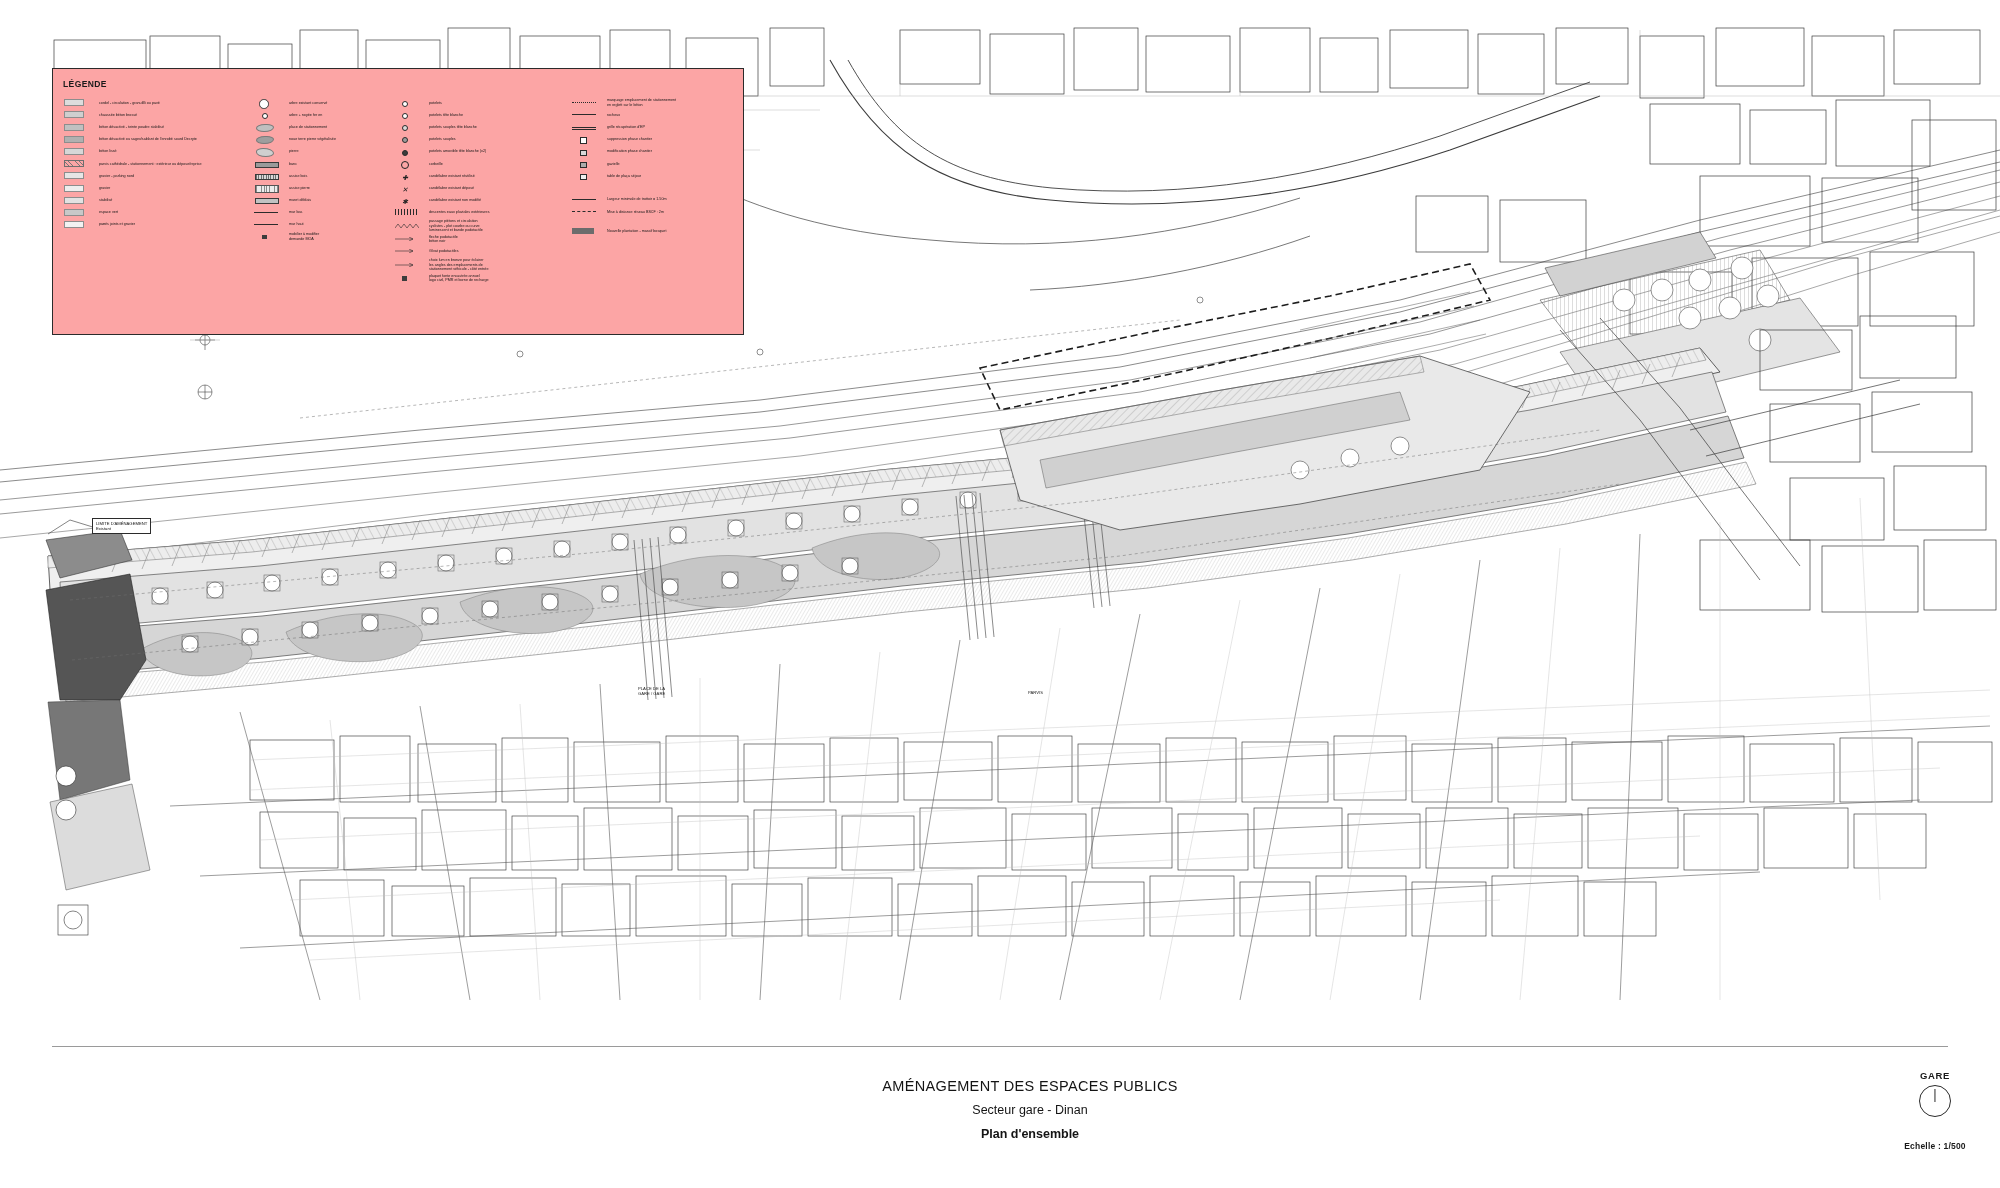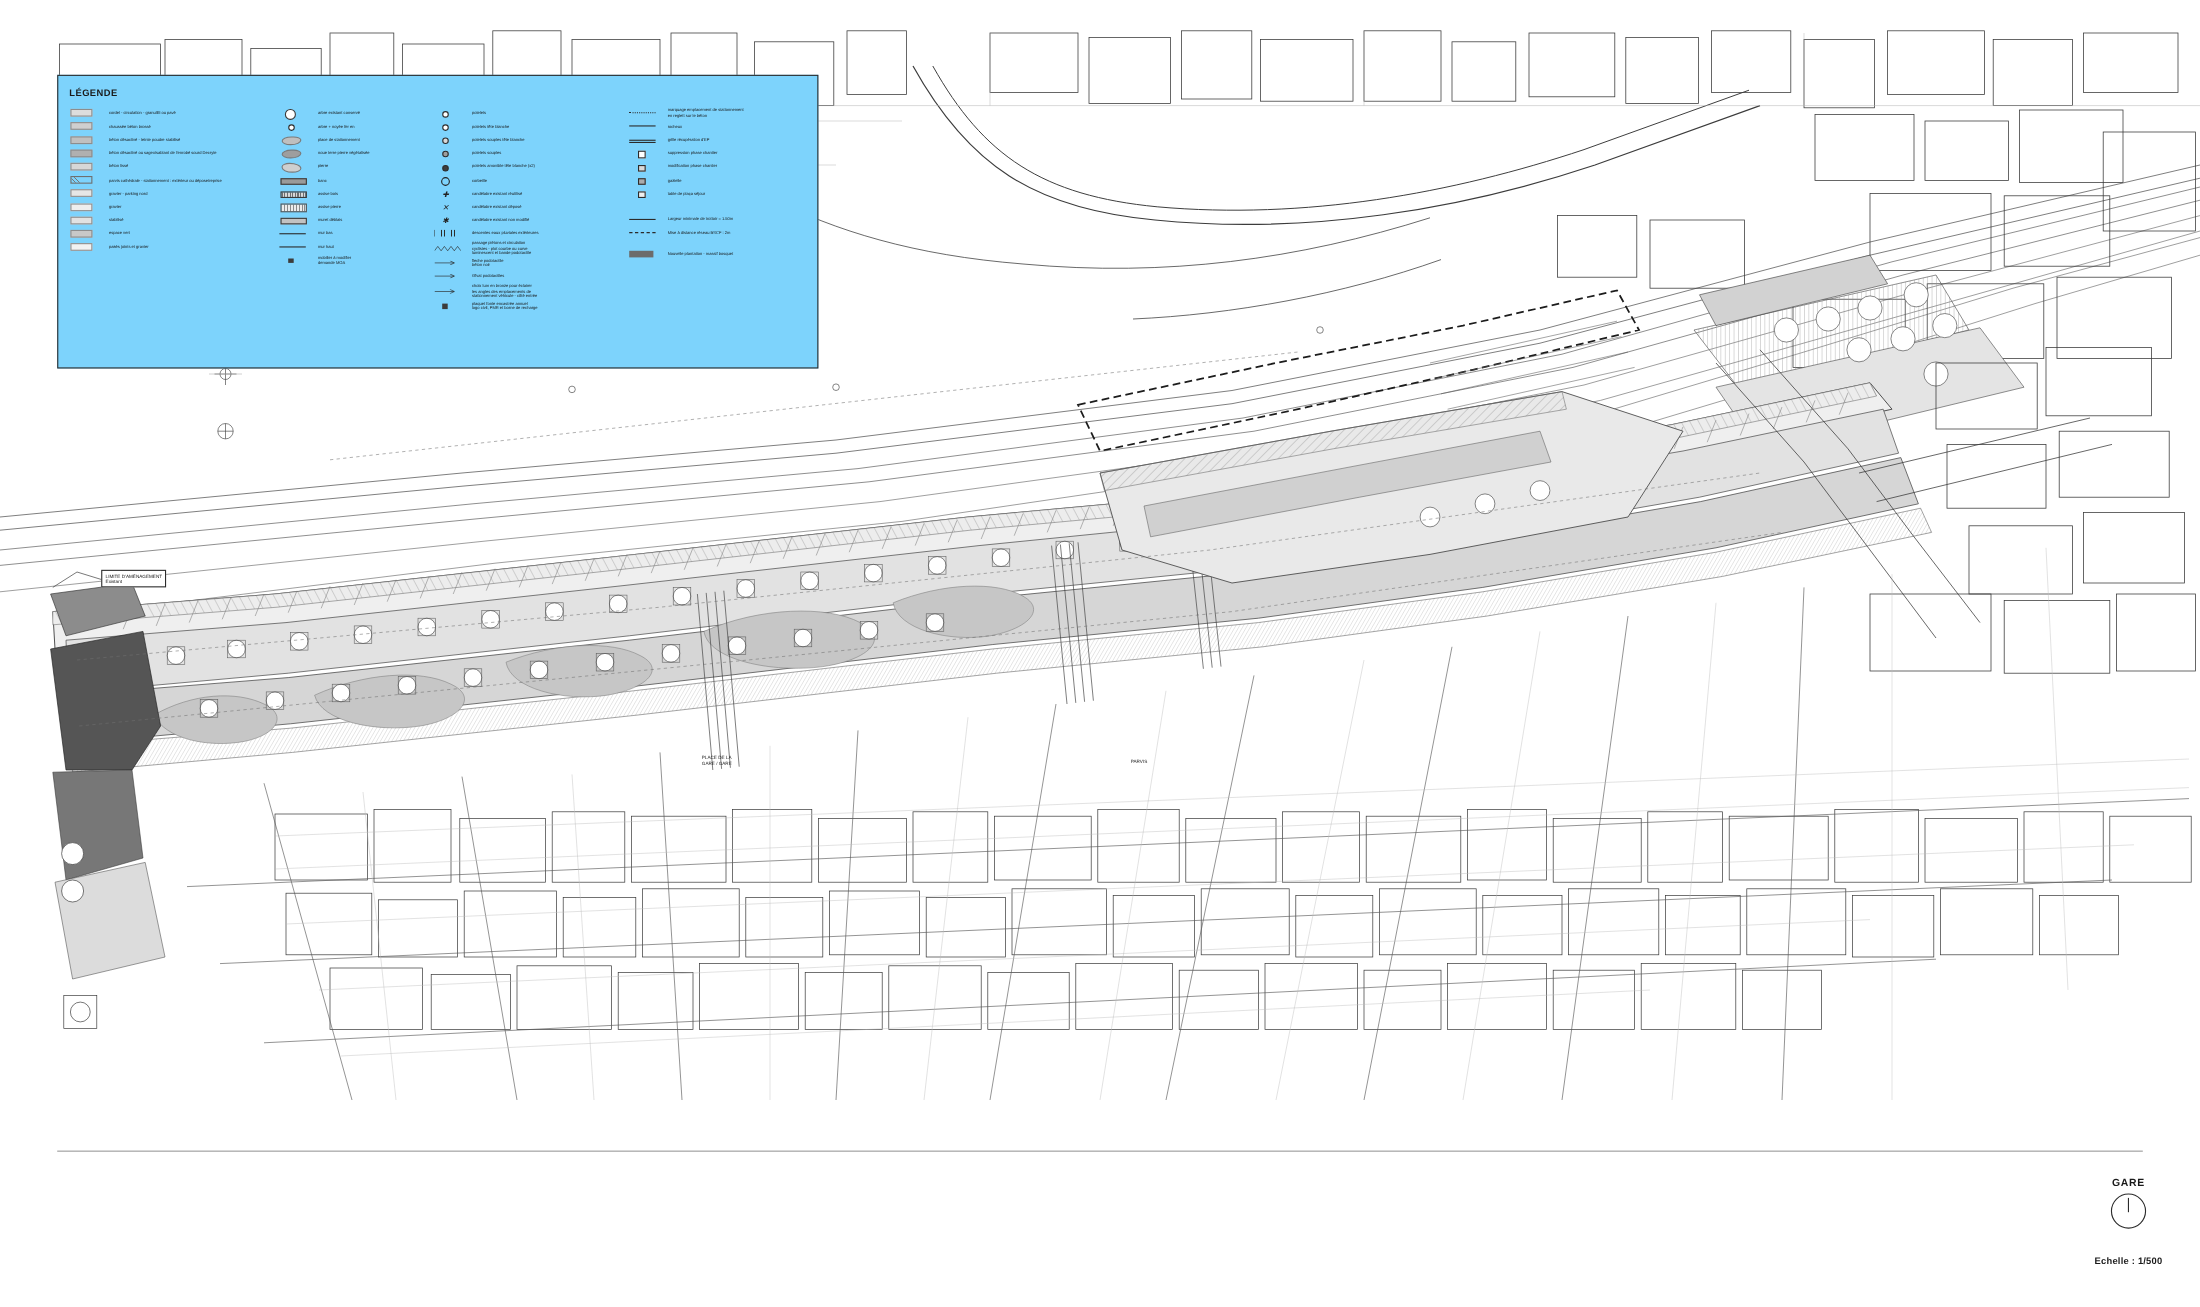--- a/index.html
+++ b/index.html
@@ -38,21 +38,21 @@
     top: 0;
   }
 
   
   #legend-box {
     position: absolute;
     left: 52px;
     top: 68px;
     width: 692px;
     height: 267px;
-    background: #7dd3fc;
+    background: #fca5a5;
     border: 1px solid #2b2b2b;
     box-sizing: border-box;
     z-index: 30;
   }
   #legend-title {
     position: absolute;
     left: 10px;
     top: 10px;
     font-size: 8.5px;
     font-weight: bold;
@@ -1105,20 +1105,25 @@
         <span class="legend-sym">
             <i class="band-sym"></i>
           </span>
         <span class="legend-lbl">Nouvelle plantation - massif bosquet</span>
       </div>
     </div>
   </div>
 
   <div id="title-rule"></div>
 
+  <div id="title-block">
+    <div id="title-main">AMÉNAGEMENT DES ESPACES PUBLICS</div>
+    <div id="title-sub">Secteur gare - Dinan</div>
+    <div id="title-doc">Plan d'ensemble</div>
+  </div>
 
   <div id="north-block">
     <div id="north-label">GARE</div>
     <div id="north-circle">
       <div id="north-needle"></div>
     </div>
     <div id="scale-label">Echelle : 1/500</div>
   </div>
 
 </div>

